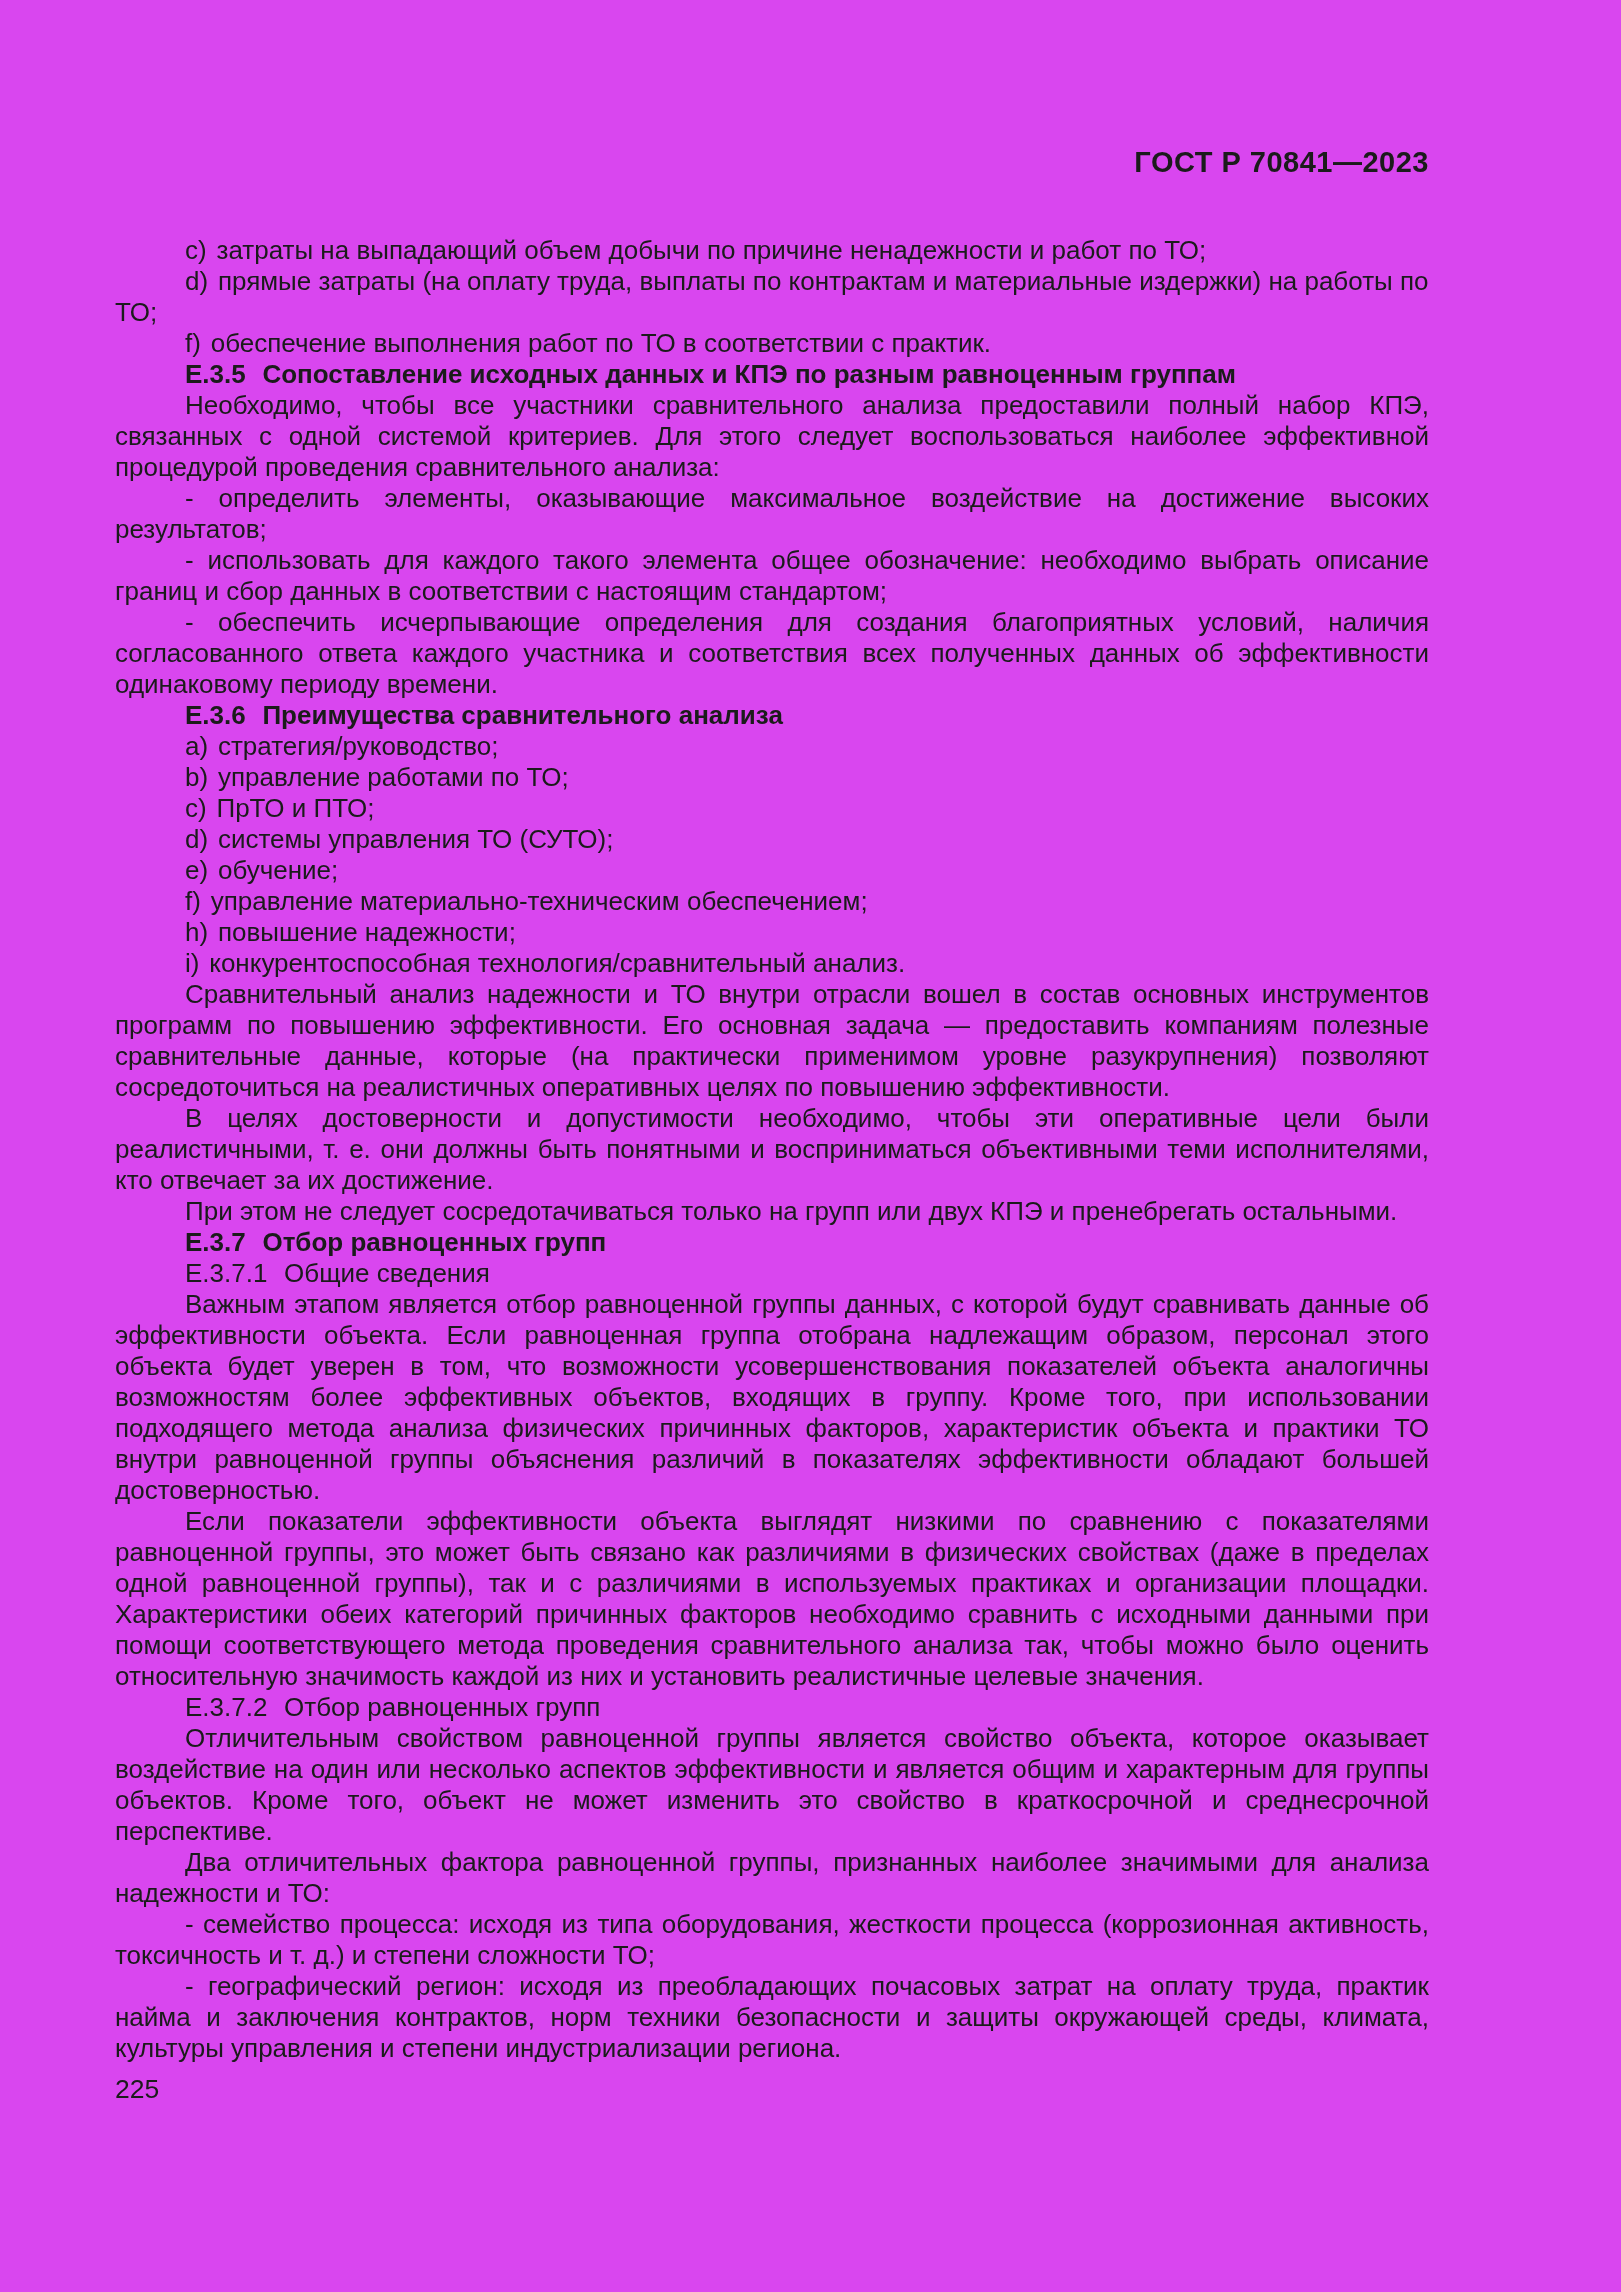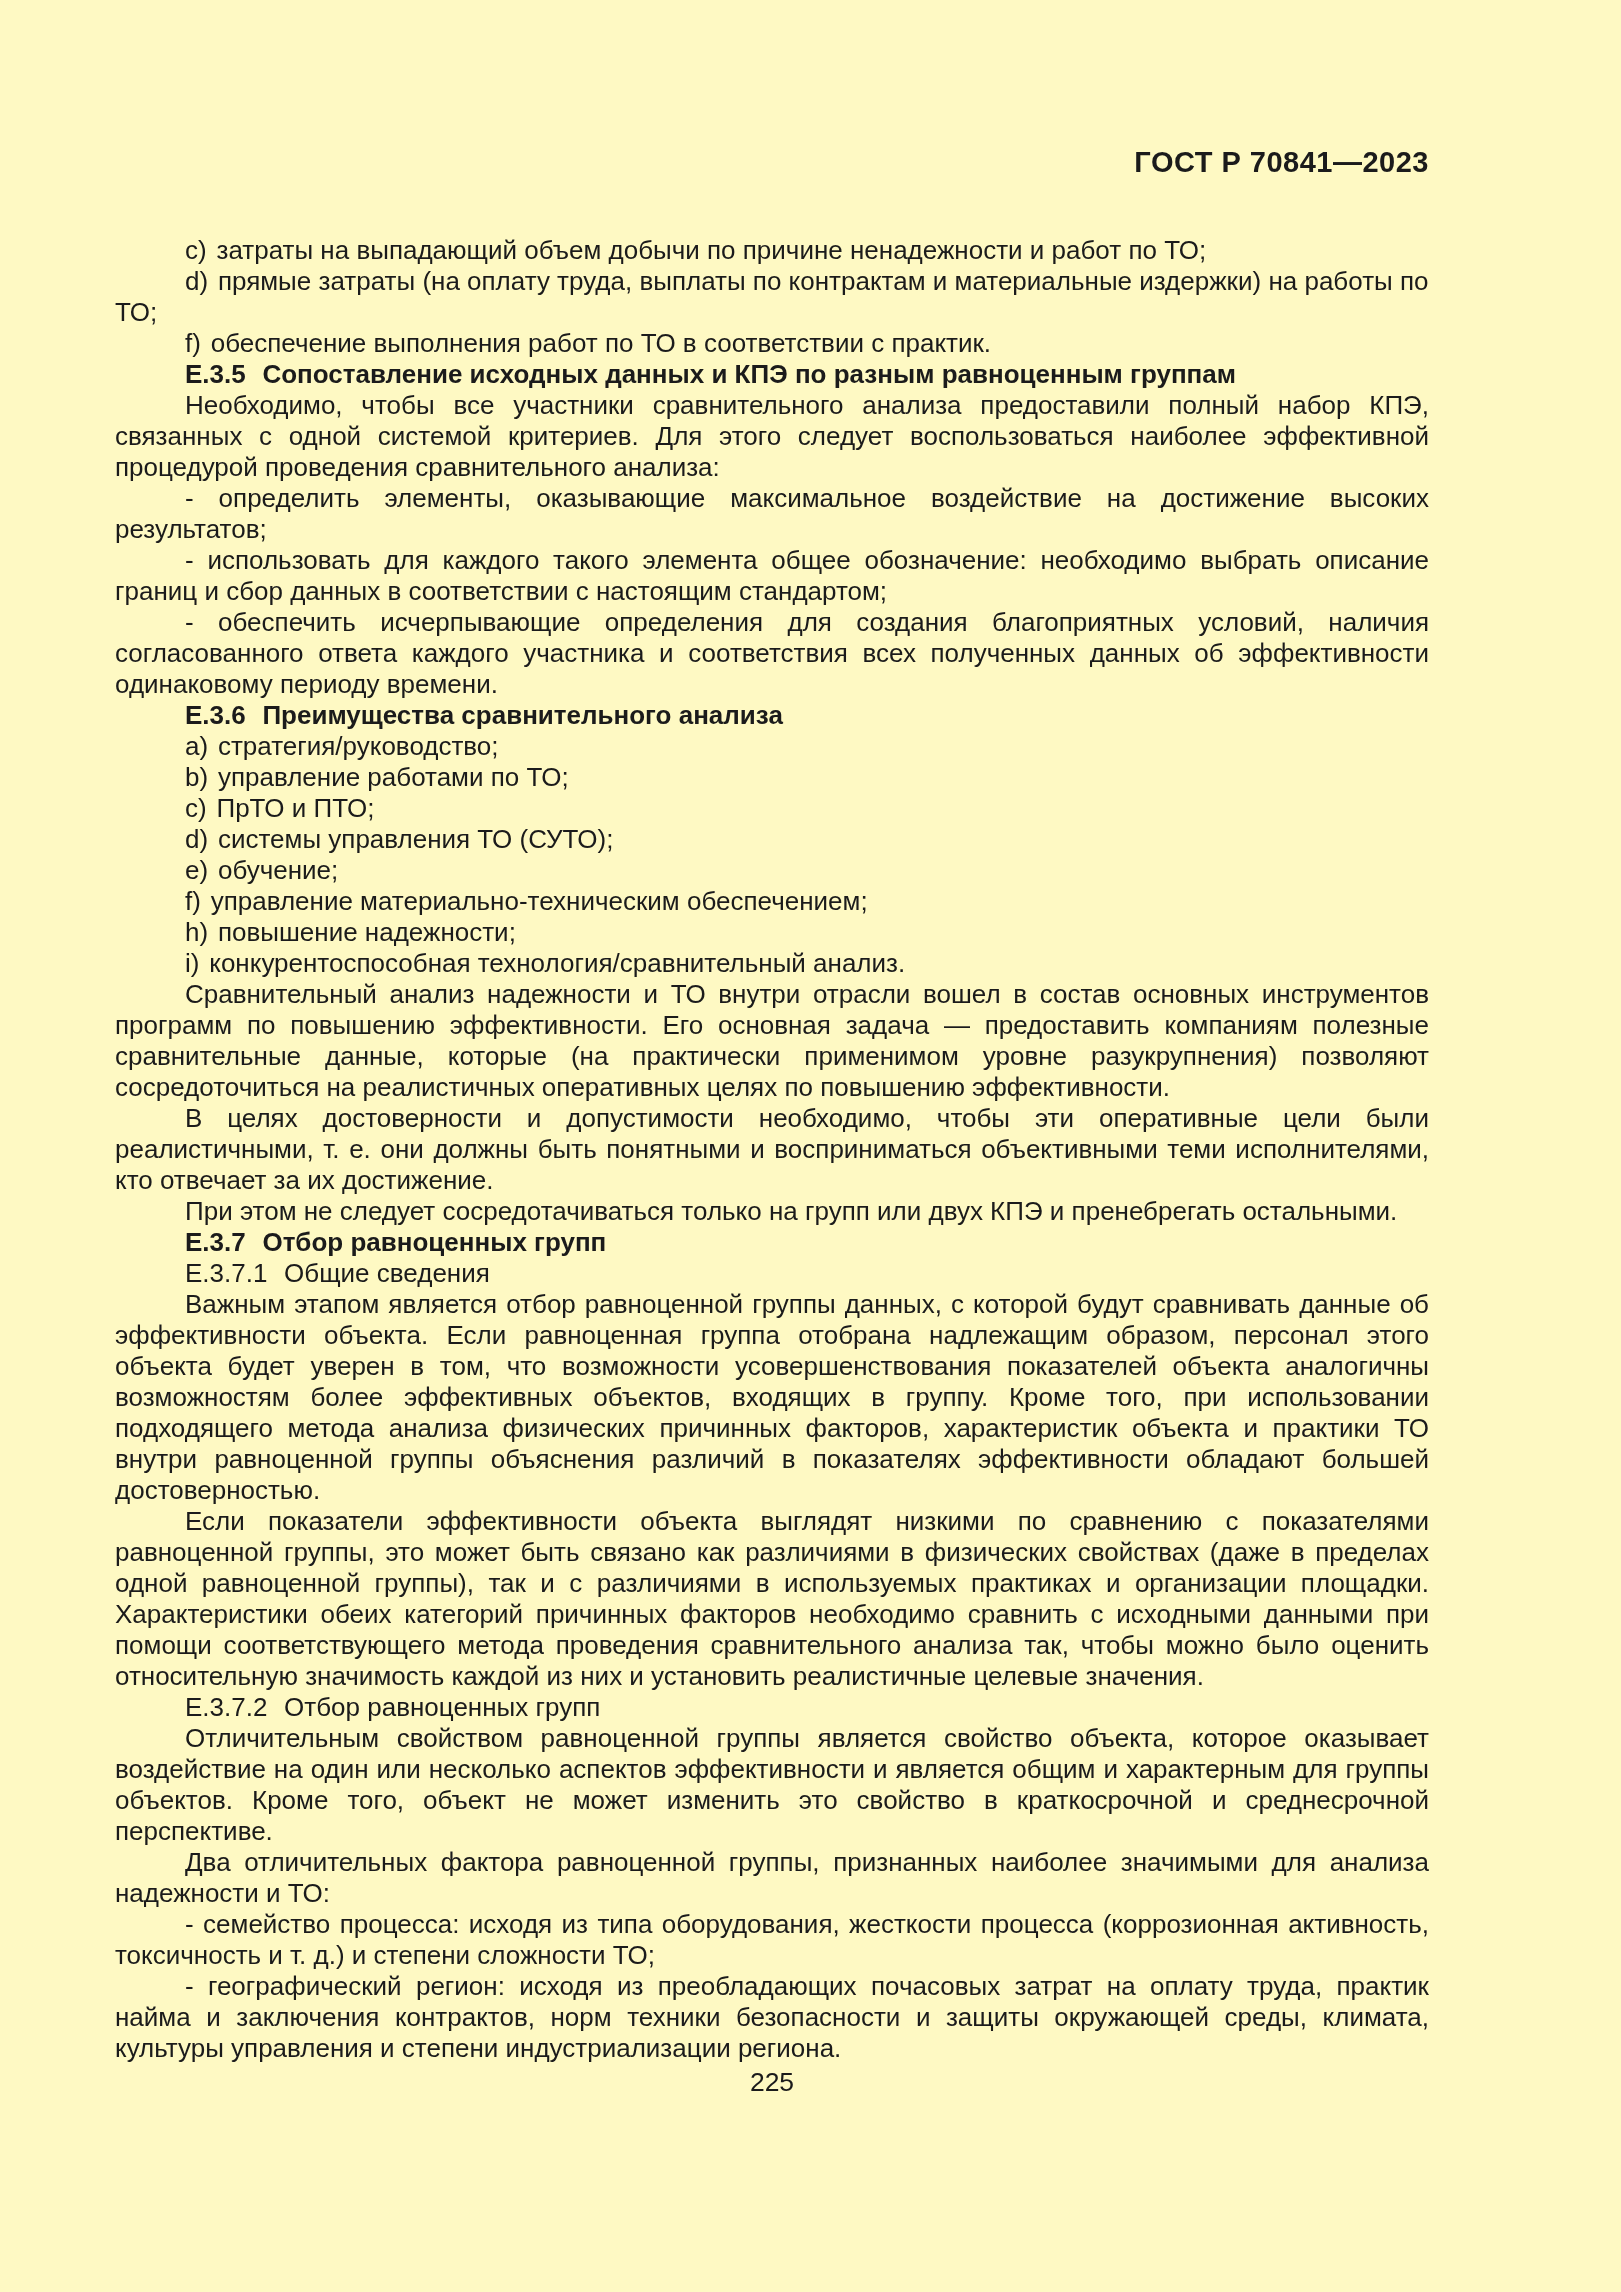--- a/index.html
+++ b/index.html
@@ -1,21 +1,21 @@
 <!DOCTYPE html>
 <html lang="ru"><head>
 <meta charset="utf-8">
 <style>
   html, body { margin: 0; padding: 0; background: #ffffff; }
   .page {
     position: relative;
     width: 1621px;
     height: 2293px;
     margin: 0 auto;
-    background: #fef9c3;
+    background: #d946ef;
     color: #1b1b1b;
     font-family: "Liberation Sans", sans-serif;
     box-sizing: border-box;
     padding: 147px 192px 0 115px;
     overflow: hidden;
   }
   .doc-header {
     font-weight: bold;
     font-size: 29px;
     line-height: 31px;
@@ -32,22 +32,22 @@
     text-indent: 70px;
   }
   .doc-content p.para { text-align: justify; }
   .doc-content p.heading { font-weight: bold; }
   .doc-content .marker { margin-right: 9.8px; }
   .doc-content p.heading .marker,
   .doc-content p.subheading .marker { margin-right: 16.7px; }
   .page-number {
     font-size: 26.5px;
     line-height: 30px;
-    text-align: center;
-    margin-top: 3px;
+    text-align: left;
+    margin-top: 10px;
   }
 </style>
 </head>
 <body>
 
 <div class="page">
   <div class="doc-header">ГОСТ Р 70841—2023</div>
   <div class="doc-content">
       <p class="item"><span class="marker">c)</span><span>затраты на выпадающий объем добычи по причине ненадежности и работ по ТО;</span></p>
       <p class="item"><span class="marker">d)</span><span>прямые затраты (на оплату труда, выплаты по контрактам и материальные издержки) на работы по ТО;</span></p>

